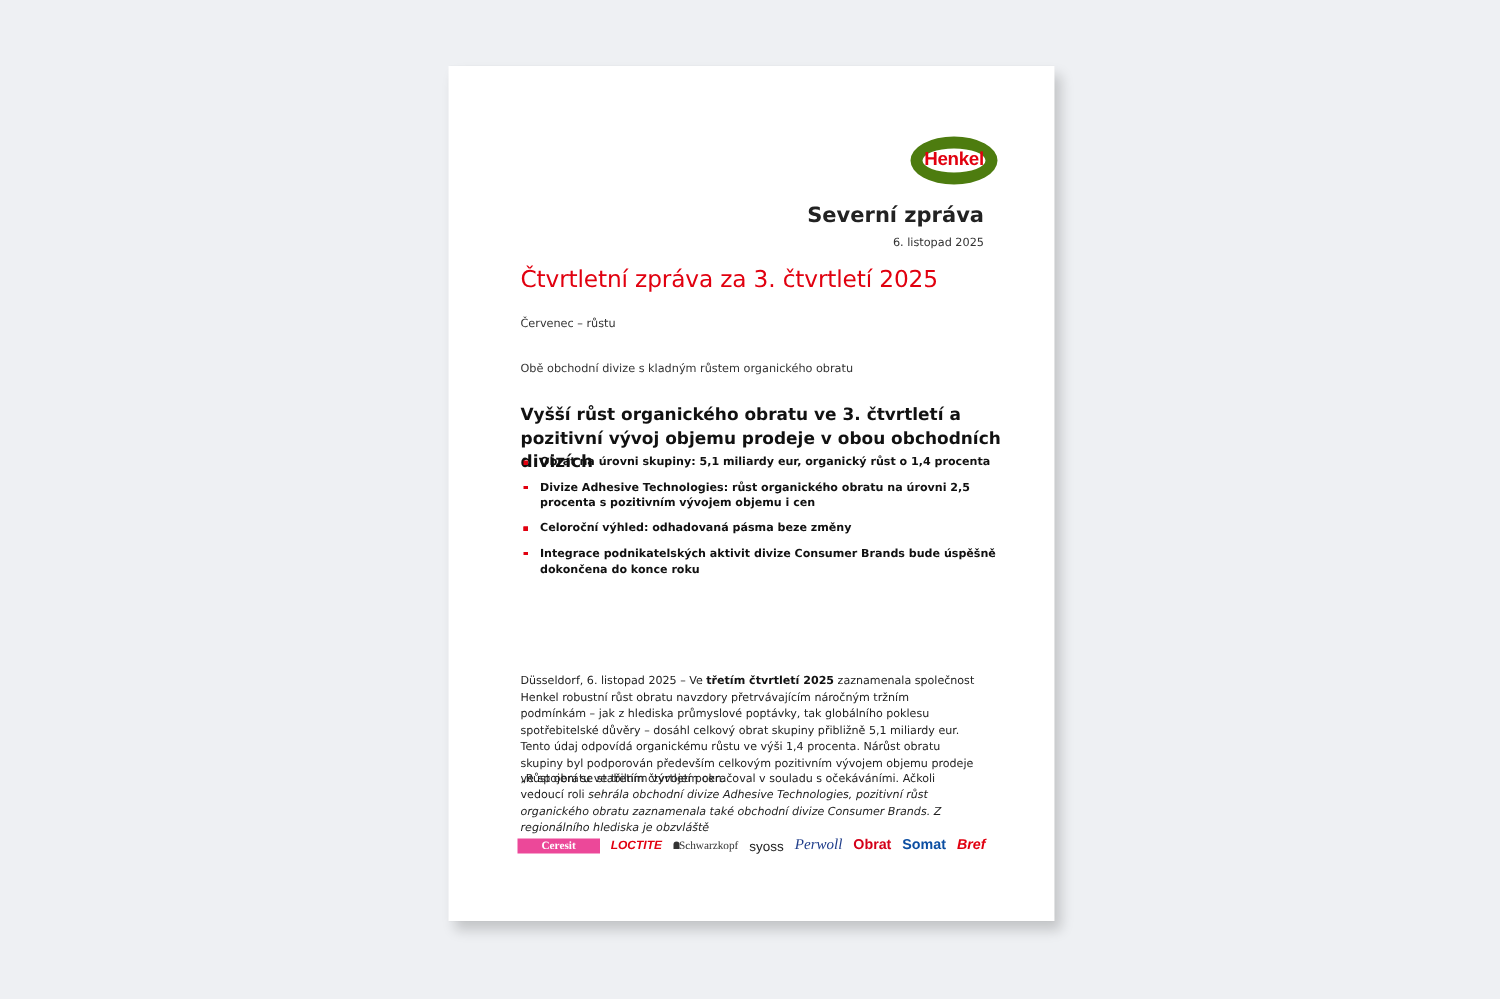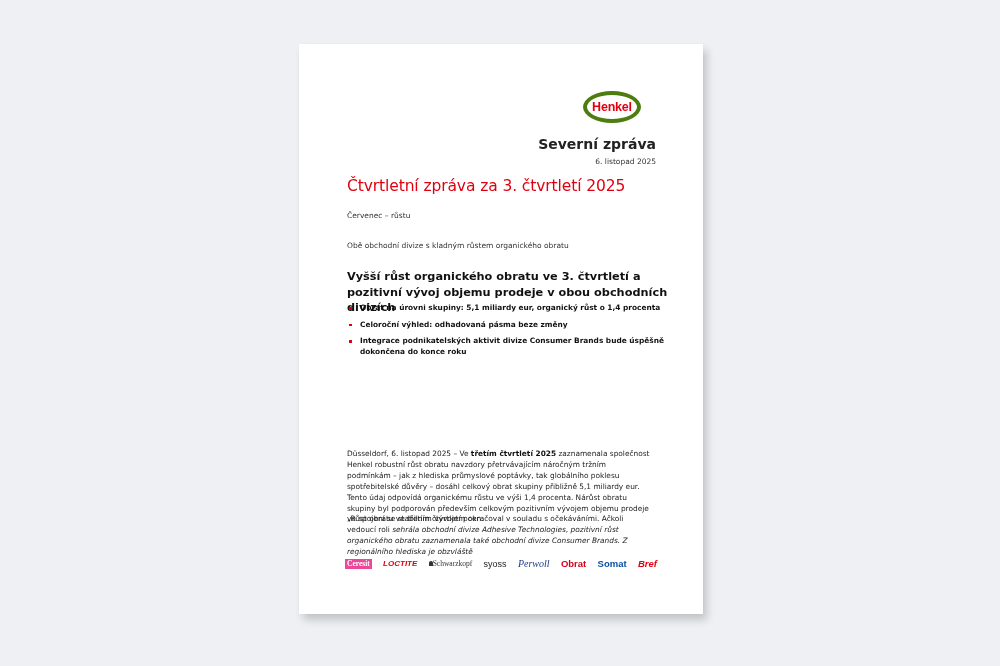--- a/index.html
+++ b/index.html
@@ -12,26 +12,26 @@
     }
     .page {
       position: absolute;
       left: 299px; top: 44px;
       width: 404px; height: 570px;
       background: #ffffff;
       box-shadow: 4px 6px 8px rgba(0,0,0,0.18), 0 0 1px rgba(0,0,0,0.06);
     }
     .logo {
       position: absolute;
-      left: 284px; top: 47px;
+      left: 308px; top: 47px;
       width: 58px; height: 32px;
-      border: 4px solid #4d7c0f;
+      border: 8px solid #4d7c0f;
       border-radius: 50%;
       box-sizing: border-box;
-      display: flex; align-items: center; justify-content: center;
+      display: flex; justify-content: center;
     }
     .logo span {
       color: #e1000f;
       font-family: "Liberation Sans", sans-serif;
       font-weight: bold;
       font-size: 12.5px;
       letter-spacing: -0.2px;
     }
     .doc-type {
       position: absolute;
@@ -113,21 +113,21 @@
     .brands {
       position: absolute;
       left: 46px; top: 512px;
       width: 312px; height: 16px;
       display: flex; align-items: center; justify-content: space-between;
     }
     .brand { font-size: 8px; line-height: 1; white-space: nowrap; }
     .b-ceresit {
       background: #ec4899; color: #fff;
       font-family: "Liberation Serif", serif; font-weight: bold;
-      padding: 1px 2px; font-size: 7.5px;
+      padding: 1px 16px; font-size: 7.5px;
     }
     .b-loctite {
       color: #e1000f; font-weight: bold; font-style: italic;
       font-family: "Liberation Sans", sans-serif; font-size: 8px;
     }
     .b-schwarzkopf {
       color: #333; font-family: "Liberation Serif", serif; font-size: 7.5px;
       display: flex; flex-direction: row; align-items: center;
     }
     .b-schwarzkopf .mark {
@@ -164,20 +164,21 @@
   <div class="report-title">Čtvrtletní zpráva za 3. čtvrtletí 2025</div>
 
   <div class="period">Červenec – růstu</div>
 
   <div class="subtitle">Obě obchodní divize s kladným růstem organického obratu</div>
 
   <div class="headline">Vyšší růst organického obratu ve 3. čtvrtletí a pozitivní vývoj objemu prodeje v obou obchodních divizích</div>
 
   <ul class="bullets">
     <li><span class="bullet-dot"></span><span>Obrat na úrovni skupiny: 5,1 miliardy eur, organický růst o 1,4 procenta</span></li>
+    <li><span class="bullet-dot"></span><span>Divize Adhesive Technologies: růst organického obratu na úrovni 2,5 procenta s pozitivním vývojem objemu i cen</span></li>
     <li><span class="bullet-dot"></span></li>
     <li><span class="bullet-dot"></span><span>Celoroční výhled: odhadovaná pásma beze změny</span></li>
     <li><span class="bullet-dot"></span><span>Integrace podnikatelských aktivit divize Consumer Brands bude úspěšně dokončena do konce roku</span></li>
   </ul>
 
   <p class="body-para"><span>Düsseldorf, 6. listopad 2025 – Ve </span><b>třetím čtvrtletí 2025</b><span> zaznamenala společnost Henkel robustní růst obratu navzdory přetrvávajícím náročným tržním podmínkám – jak z hlediska průmyslové poptávky, tak globálního poklesu spotřebitelské důvěry – dosáhl celkový obrat skupiny přibližně 5,1 miliardy eur. Tento údaj odpovídá organickému růstu ve výši 1,4 procenta. Nárůst obratu skupiny byl podporován především celkovým pozitivním vývojem objemu prodeje ve spojení se stabilním vývojem cen.</span></p>
 
   <p class="quote-para"><span>„Růst obratu ve třetím čtvrtletí pokračoval v souladu s očekáváními. Ačkoli vedoucí roli </span><i>sehrála obchodní divize Adhesive Technologies, pozitivní růst organického obratu zaznamenala také obchodní divize Consumer Brands. Z regionálního hlediska je obzvláště</i></p>
 
   <div class="brands">

